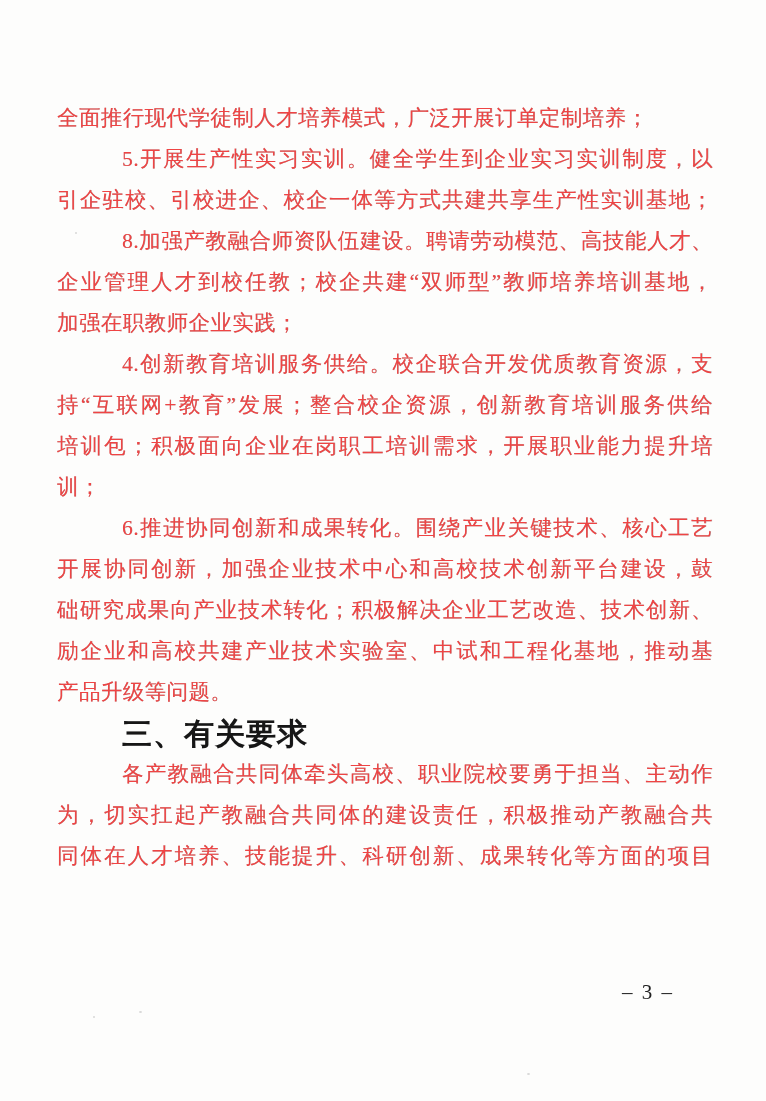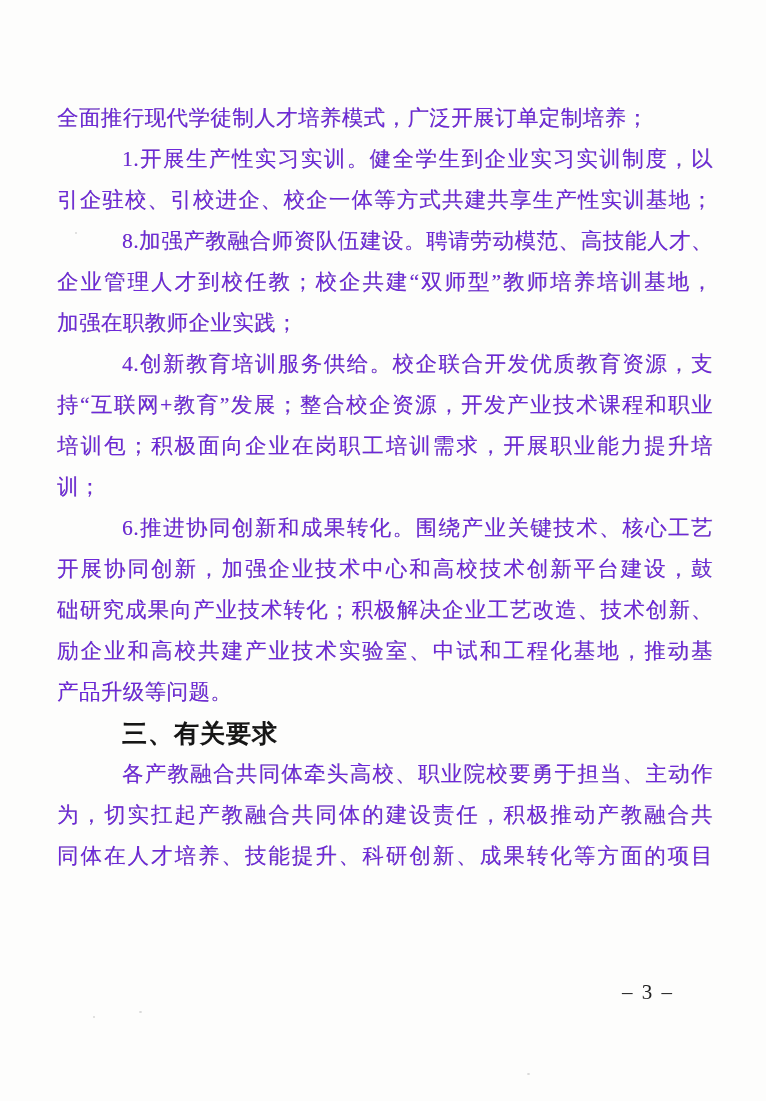--- a/index.html
+++ b/index.html
@@ -19,37 +19,37 @@
   .content {
     position: absolute;
     left: 57px;
     top: 98px;
     width: 656px;
   }
   .ln {
     height: 41px;
     line-height: 41px;
     font-size: 21.5px;
-    color: #6d28d9;
+    color: #ef4444;
     letter-spacing: 0.4px;
     text-shadow: 0.3px 0.3px 0.5px rgba(70,70,70,0.45);
     white-space: normal;
     overflow: hidden;
   }
   .just {
     text-align: justify;
     text-align-last: justify;
   }
   .ind {
     padding-left: 65px;
   }
   .head {
     font-family: "Liberation Sans", "DejaVu Sans", sans-serif;
     font-weight: 700;
-    font-size: 25px;
+    font-size: 30px;
     letter-spacing: 1px;
     color: #161616;
   }
   .page-number {
     position: absolute;
     left: 622px;
     top: 977px;
     width: 110px;
     height: 30px;
     line-height: 30px;
@@ -69,27 +69,27 @@
   .sp2 { left: 93px;  top: 1016px; width: 2px; height: 2px; }
   .sp3 { left: 527px; top: 1073px; width: 3px; height: 2px; }
   .sp4 { left: 75px;  top: 232px;  width: 2px; height: 2px; }
 </style>
 </head>
 <body>
 
 <div class="page">
   <div class="content">
     <div class="ln">全面推行现代学徒制人才培养模式，广泛开展订单定制培养；</div>
-    <div class="ln ind just">1.开展生产性实习实训。健全学生到企业实习实训制度，以</div>
+    <div class="ln ind just">5.开展生产性实习实训。健全学生到企业实习实训制度，以</div>
     <div class="ln just">引企驻校、引校进企、校企一体等方式共建共享生产性实训基地；</div>
     <div class="ln ind just">8.加强产教融合师资队伍建设。聘请劳动模范、高技能人才、</div>
     <div class="ln just">企业管理人才到校任教；校企共建“双师型”教师培养培训基地，</div>
     <div class="ln">加强在职教师企业实践；</div>
     <div class="ln ind just">4.创新教育培训服务供给。校企联合开发优质教育资源，支</div>
-    <div class="ln just">持“互联网+教育”发展；整合校企资源，开发产业技术课程和职业</div>
+    <div class="ln just">持“互联网+教育”发展；整合校企资源，创新教育培训服务供给</div>
     <div class="ln just">培训包；积极面向企业在岗职工培训需求，开展职业能力提升培</div>
     <div class="ln">训；</div>
     <div class="ln ind just">6.推进协同创新和成果转化。围绕产业关键技术、核心工艺</div>
     <div class="ln just">开展协同创新，加强企业技术中心和高校技术创新平台建设，鼓</div>
     <div class="ln just">础研究成果向产业技术转化；积极解决企业工艺改造、技术创新、</div>
     <div class="ln just">励企业和高校共建产业技术实验室、中试和工程化基地，推动基</div>
     <div class="ln">产品升级等问题。</div>
     <div class="ln ind head">三、有关要求</div>
     <div class="ln ind just">各产教融合共同体牵头高校、职业院校要勇于担当、主动作</div>
     <div class="ln just">为，切实扛起产教融合共同体的建设责任，积极推动产教融合共</div>

